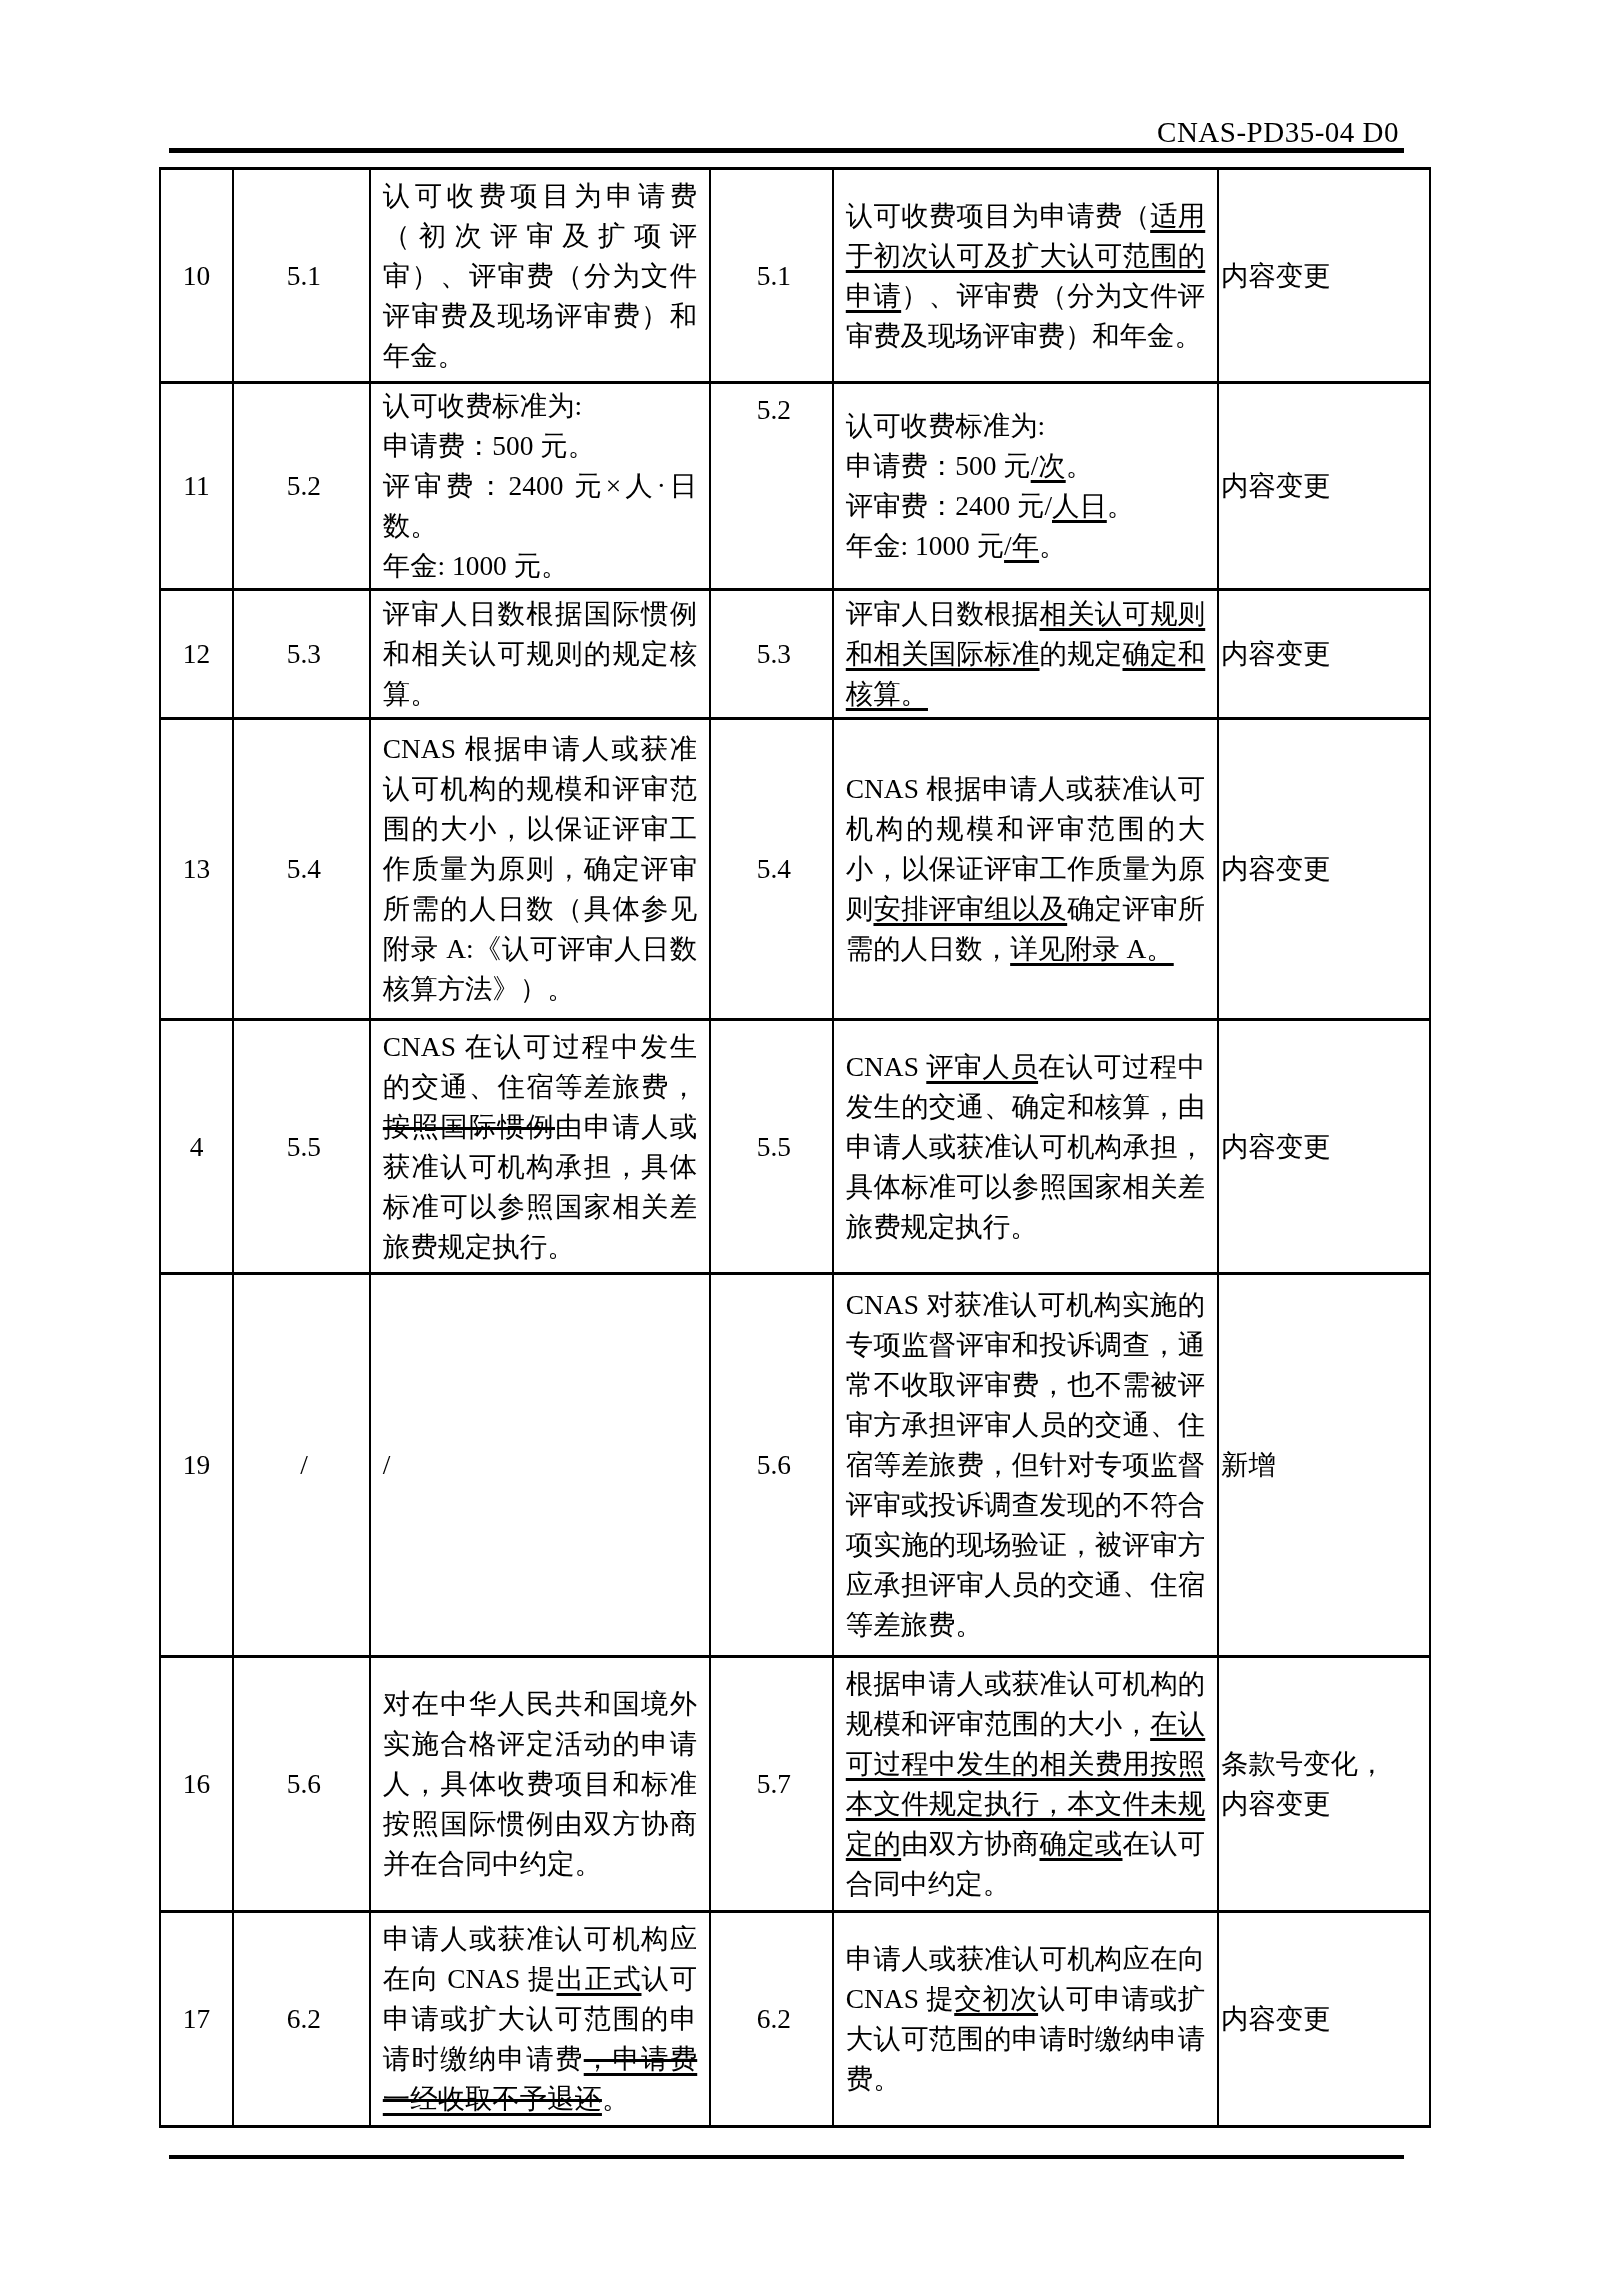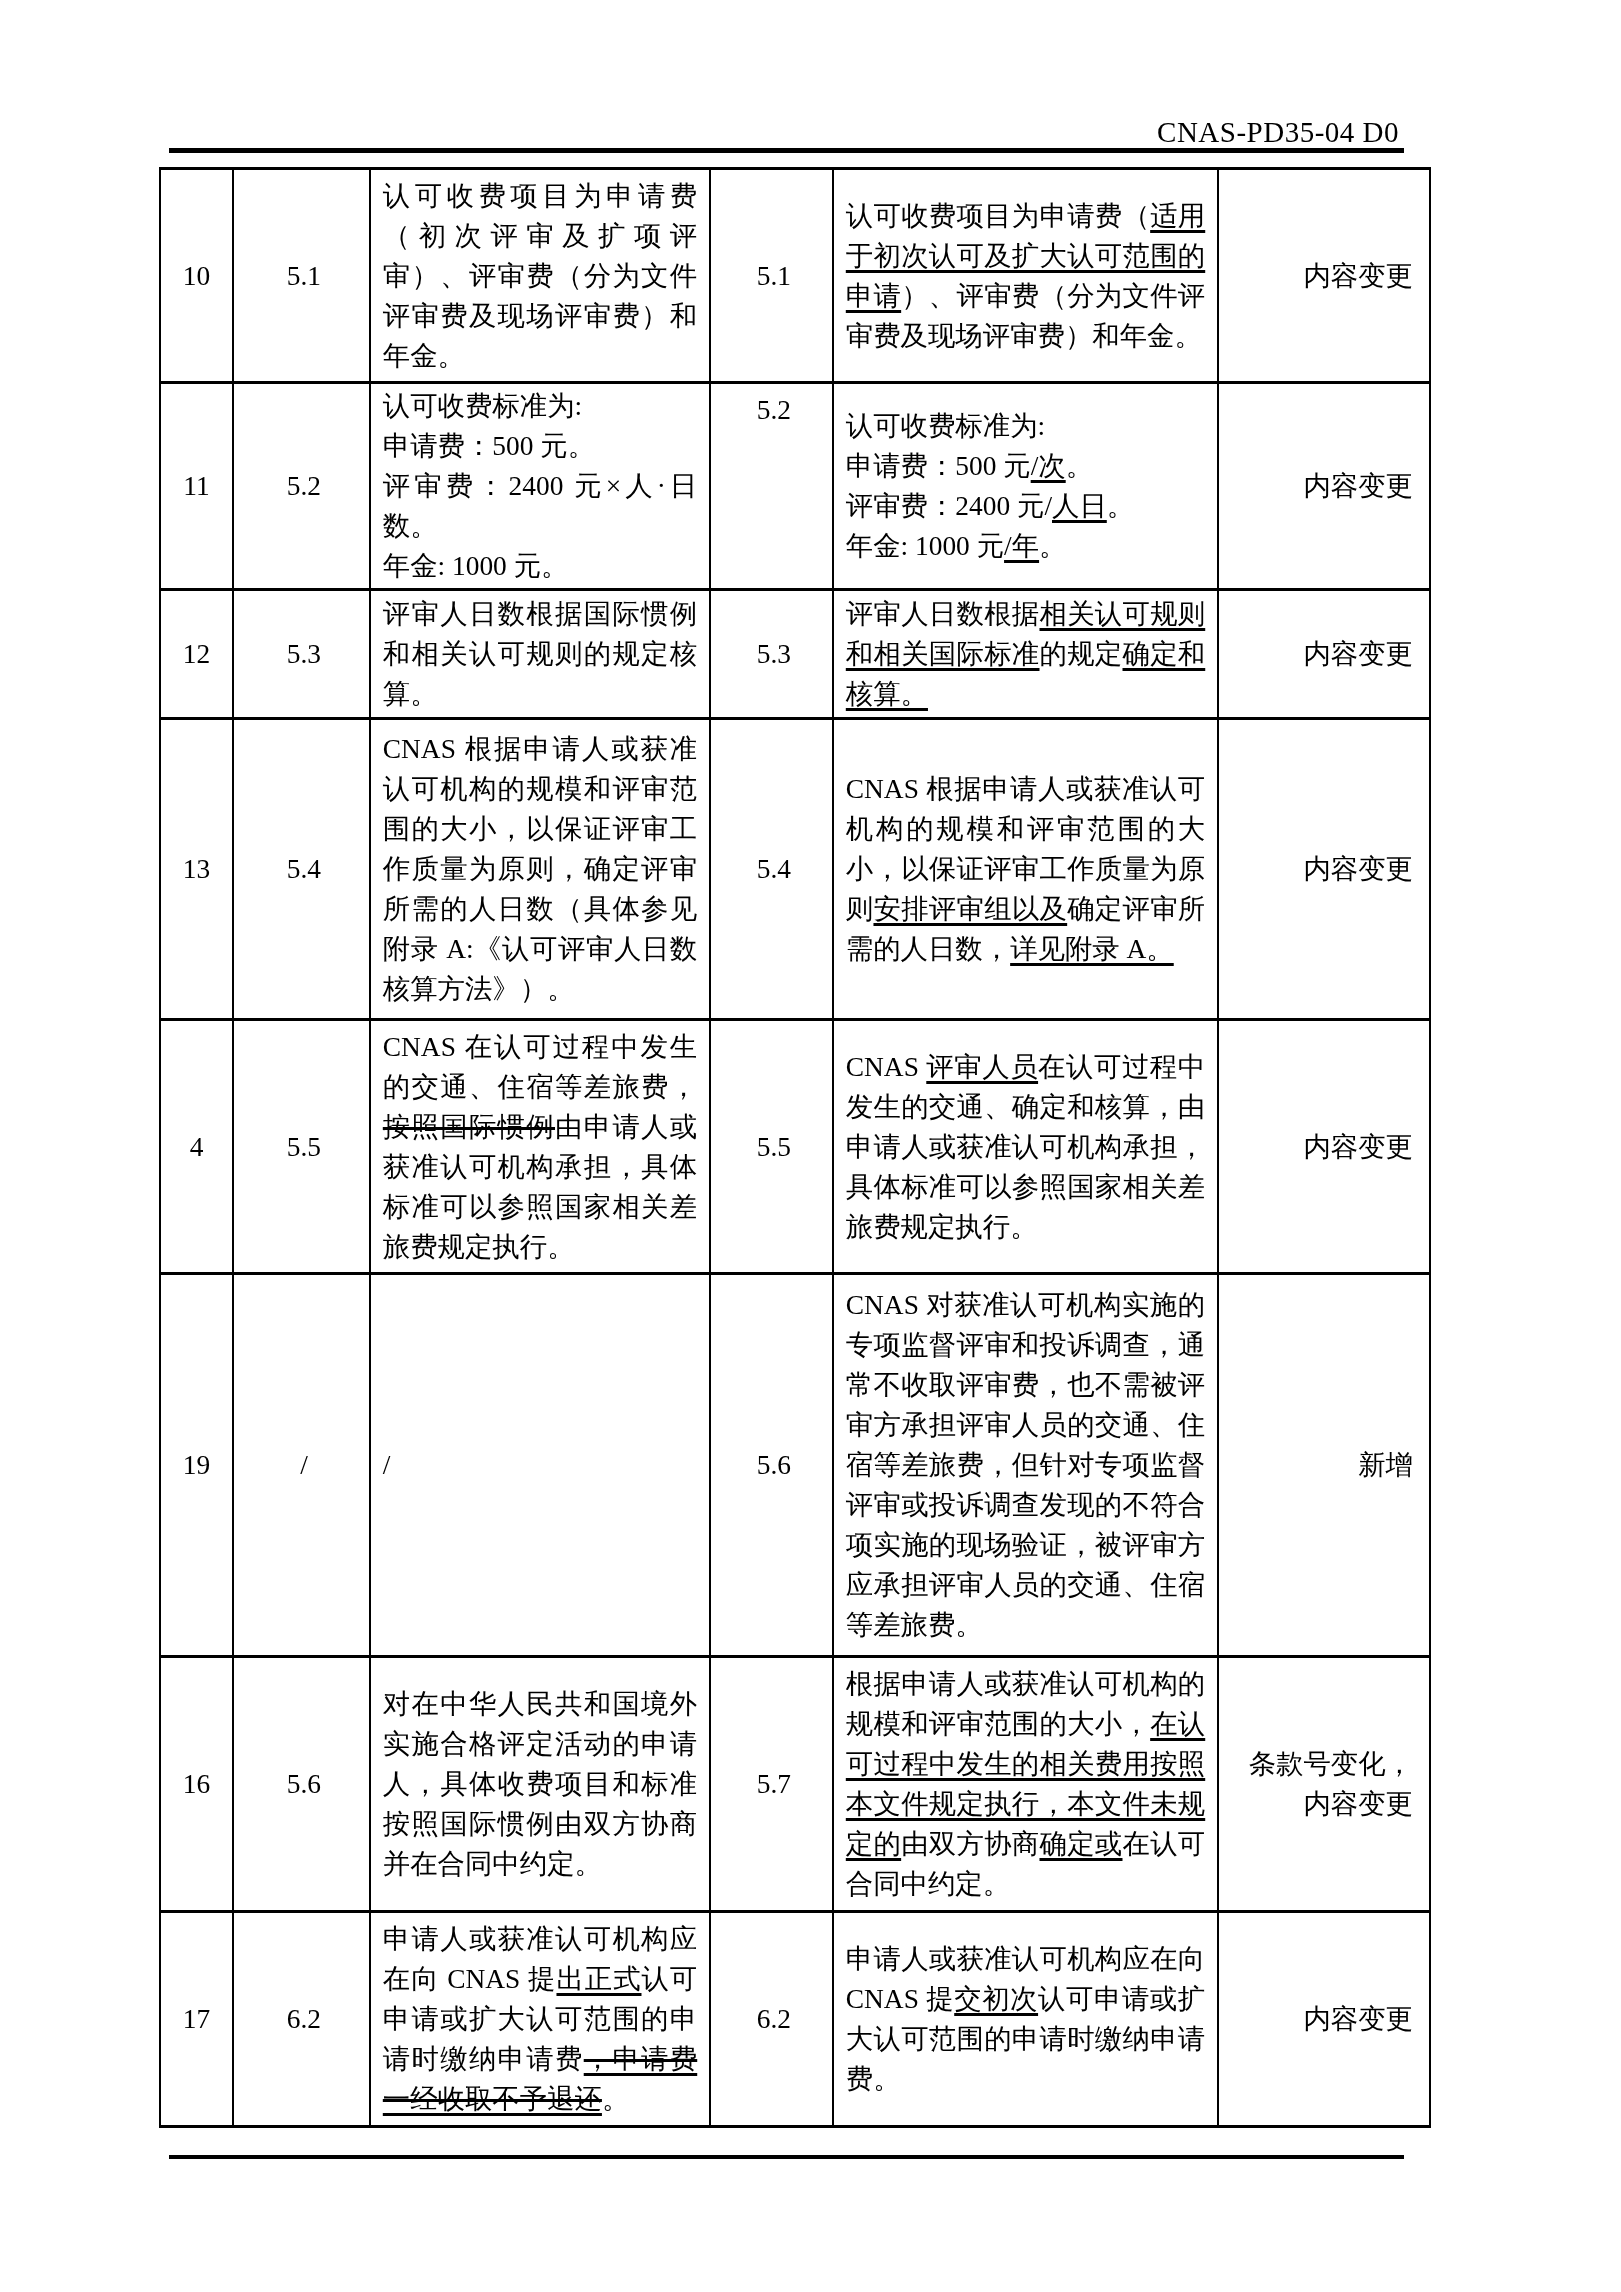--- a/index.html
+++ b/index.html
@@ -47,21 +47,21 @@
   .c-num        { width: 73px; }
   .c-old-clause { width: 137px; }
   .c-old-text   { width: 340px; }
   .c-new-clause { width: 123px; }
   .c-new-text   { width: 385px; }
   .c-change     { width: 212px; }
   td {
     border: 2.9px solid #000000;
     border-top-width: 3.9px;
     border-bottom-width: 3.9px;
-    padding: 16px;
+    padding: 2px;
     vertical-align: middle;
     background: #ffffff;
   }
   td.num {
     text-align: center;
   }
   td.clause {
     text-align: center;
     padding: 3.9px 7.8px 3.9px 12.7px;
   }
@@ -70,21 +70,21 @@
     padding-top: 5.9px;
   }
   td.text {
     padding: 2px 11.8px;
   }
   .cell-text {
     text-align: justify;
     white-space: pre-wrap;
   }
   td.change {
-    text-align: right;
+    text-align: left;
     white-space: pre-line;
   }
   .m-u {
     text-decoration: underline;
     text-decoration-thickness: 2.9px;
     text-underline-offset: 4.9px;
   }
   .m-s {
     text-decoration: line-through;
     text-decoration-thickness: 2.9px;

